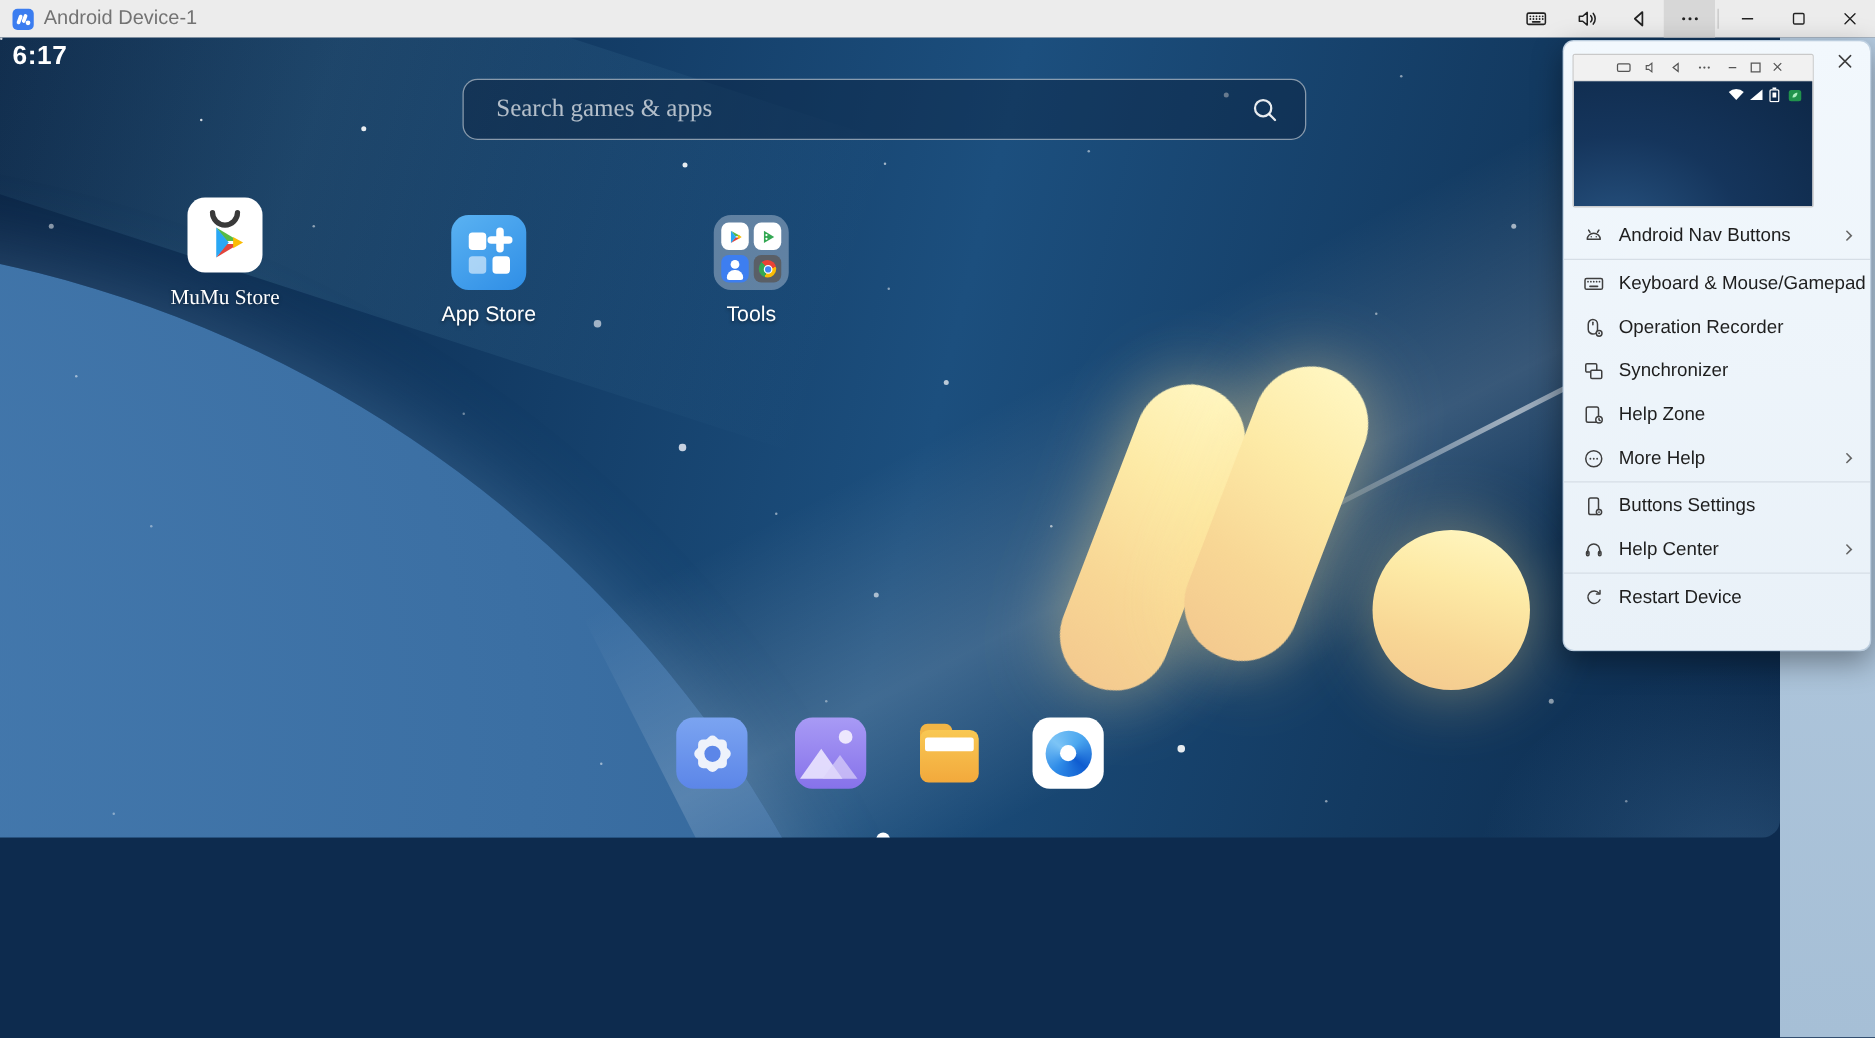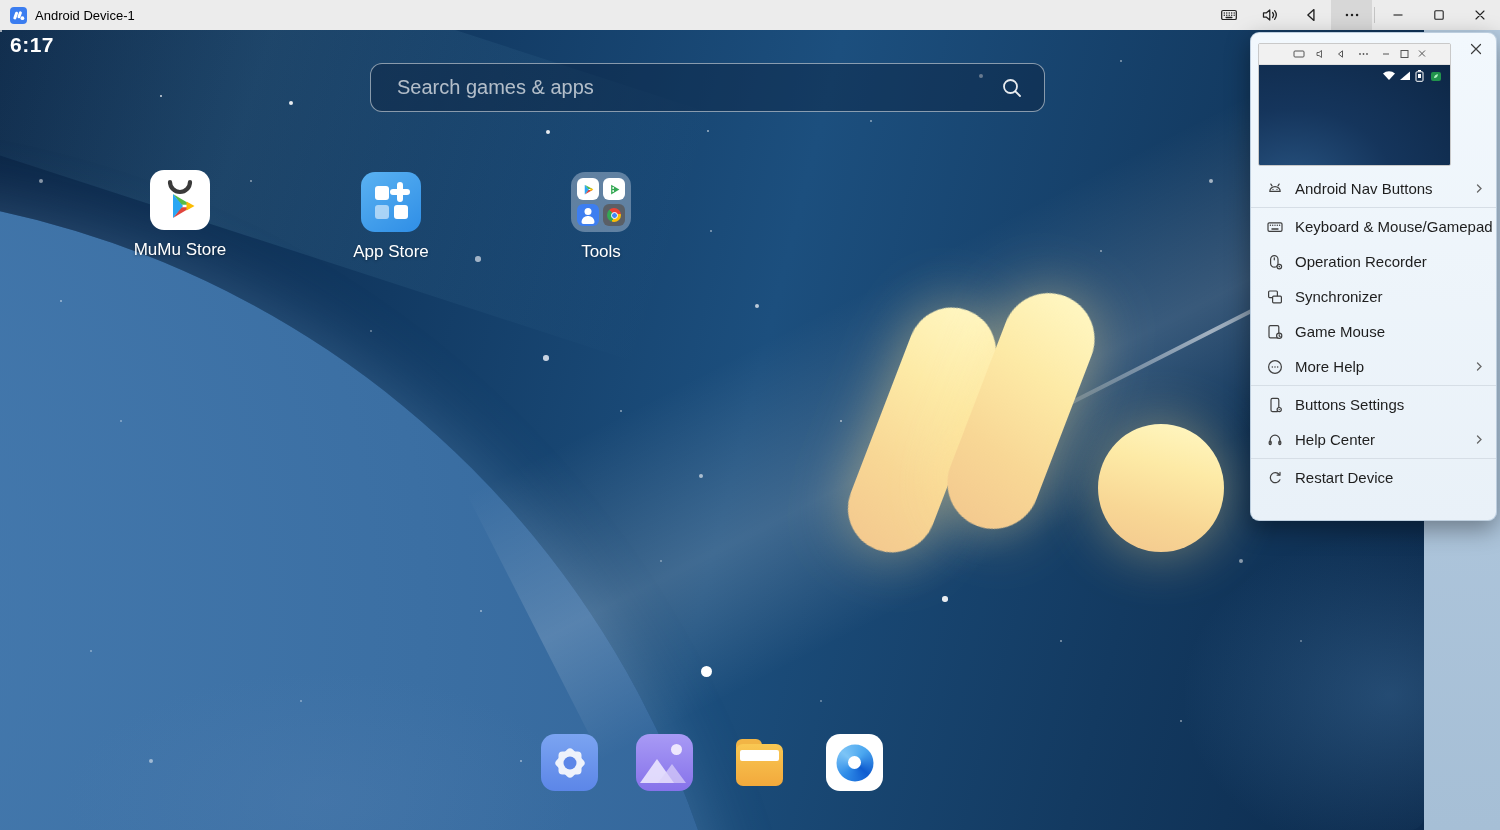--- a/index.html
+++ b/index.html
@@ -9,27 +9,27 @@
     background:#0d2b4e;
   }
   
   .titlebar{
     position:absolute;left:0;top:0;width:1500px;height:30px;
     background:#ececec;display:flex;align-items:center;z-index:40;
   }
   .tb-left{display:flex;align-items:center;gap:8px;padding-left:10px;flex:1;}
   .tb-logo{width:17px;height:17px;border-radius:4px;background:#3b7df0;position:relative;flex:0 0 auto;}
   .tb-logo svg{position:absolute;inset:0;}
-  .tb-title{font-size:13px;color:#000000;}
+  .tb-title{font-size:16px;color:#737373;}
   .tb-btn{width:41px;height:30px;display:flex;align-items:center;justify-content:center;cursor:pointer;}
   .tb-btn.active{background:#d7d7d7;}
   .tb-sep{width:1px;height:16px;background:#c4c4c4;margin:0 2px;}
   
   .screen{
-    position:absolute;left:0;top:30px;width:1424px;height:800px;overflow:hidden;
+    position:absolute;left:0;top:30px;width:1424px;height:640px;overflow:hidden;
     border-bottom-right-radius:14px;
     background:linear-gradient(104deg,#0b2545 0%,#123a63 28%,#1c4f7e 52%,#133a61 78%,#0c2a4c 100%);
     z-index:1;
   }
   .band{position:absolute;left:-200px;top:-60px;width:900px;height:260px;
     background:linear-gradient(90deg,transparent,rgba(120,190,220,0.14) 50%,transparent);
     transform:rotate(18deg);}
   .planet{position:absolute;left:-1150px;top:160px;width:1900px;height:1900px;border-radius:50%;
     background:radial-gradient(circle at 38% 22%,#4a7fb4 0%,#3b6fa3 45%,#2d5f94 78%,#27598e 100%);
     box-shadow:0 0 60px 8px rgba(130,180,225,0.25);}
@@ -70,21 +70,21 @@
   .pill1{left:878px;top:272px;width:88px;height:256px;border-radius:44px;transform:rotate(21deg);}
   .pill2{left:975px;top:258px;width:92px;height:246px;border-radius:46px;transform:rotate(21deg);}
   .ball{left:1098px;top:394px;width:126px;height:128px;border-radius:50%;}
   
   .time{position:absolute;left:10px;top:3px;color:#fff;font-size:21px;font-weight:bold;letter-spacing:.5px;}
   
   .search{position:absolute;left:370px;top:33px;width:675px;height:49px;box-sizing:border-box;
     background:rgba(8,26,52,0.38);border:1px solid rgba(255,255,255,0.5);border-radius:12px;
     display:flex;align-items:center;}
   .search input{flex:1;background:transparent;border:none;outline:none;color:#fff;
-    font-size:20px;padding:0 0 0 26px;font-family:Liberation Sans, sans-serif;}
+    font-size:20px;padding:0 0 0 26px;font-family:Liberation Serif, serif;}
   .search input::placeholder{color:rgba(255,255,255,0.68);}
   .search .mag{margin-right:20px;display:flex;}
   
   .app{position:absolute;width:140px;text-align:center;cursor:pointer;}
   .app-icon{width:60px;height:60px;border-radius:14px;margin:0 auto;position:relative;overflow:hidden;}
   .app-label{margin-top:10px;color:#fff;font-size:17px;text-shadow:0 1px 3px rgba(0,0,0,.4);}
   .icon-mumustore{background:#fff;}
   .icon-appcloner{background:linear-gradient(145deg,#5ab2f2,#2f8ee6);}
   .icon-folder{background:rgba(185,200,220,0.45);padding:6px;box-sizing:border-box;
      display:grid;grid-template-columns:1fr 1fr;grid-template-rows:1fr 1fr;gap:4px;}
@@ -224,21 +224,21 @@
   <div class="search">
     <input type="text" placeholder="Search games &amp; apps" style="">
     <span class="mag">
       <svg width="24" height="24" viewBox="0 0 24 24" fill="none" stroke="rgba(255,255,255,0.9)" stroke-width="1.8" stroke-linecap="round">
           <circle cx="10.5" cy="10.5" r="6.5"></circle>
           <line x1="15.5" y1="15.5" x2="20" y2="20"></line>
         </svg>
     </span>
   </div>
 
-  <div class="app" style="left:110px;top:140px;">
+  <div class="app" style="left:110px;top:128px;font-family:Liberation Serif, serif;">
     <div class="app-icon icon-mumustore">
       <svg viewBox="0 0 60 60" width="60" height="60">
         <path d="M20 12 a10 10 0 0 0 20 0" fill="none" stroke="#3a3a3a" stroke-width="4.2" stroke-linecap="round"></path>
         <polygon points="23,24 41,34.8 31,34.8" fill="#57bb46"></polygon>
         <polygon points="23,48 41,37.2 31,37.2" fill="#e1453d"></polygon>
         <polygon points="23,24 23,48 33,36" fill="#29a7f4"></polygon>
         <polygon points="36.5,31.5 44.5,36 36.5,40.5" fill="#fbbc04"></polygon>
       </svg>
     </div>
     <div class="app-label">MuMu Store</div>
@@ -406,21 +406,21 @@
     </div>
 
     <div class="menu-item">
       <span class="mi-icon">
         <svg width="18" height="18" viewBox="0 0 18 18" fill="none" stroke="#3f3f3f" stroke-width="1.2" stroke-linecap="round">
             <rect x="3" y="2.6" width="9.8" height="12.2" rx="1.4"></rect>
             <circle cx="13.2" cy="12.8" r="2.6" fill="#eef5fb"></circle>
             <path d="M13.2 11.7v1.2l.9.6"></path>
           </svg>
       </span>
-      <span class="mi-label">Game Mouse</span>
+      <span class="mi-label">Help Zone</span>
     </div>
 
     <div class="menu-item">
       <span class="mi-icon">
         <svg width="18" height="18" viewBox="0 0 18 18" fill="none" stroke="#3f3f3f" stroke-width="1.2">
             <circle cx="9" cy="9" r="6.4"></circle>
             <g fill="#3f3f3f" stroke="none">
               <circle cx="6.3" cy="9" r=".75"></circle>
               <circle cx="9" cy="9" r=".75"></circle>
               <circle cx="11.7" cy="9" r=".75"></circle>

